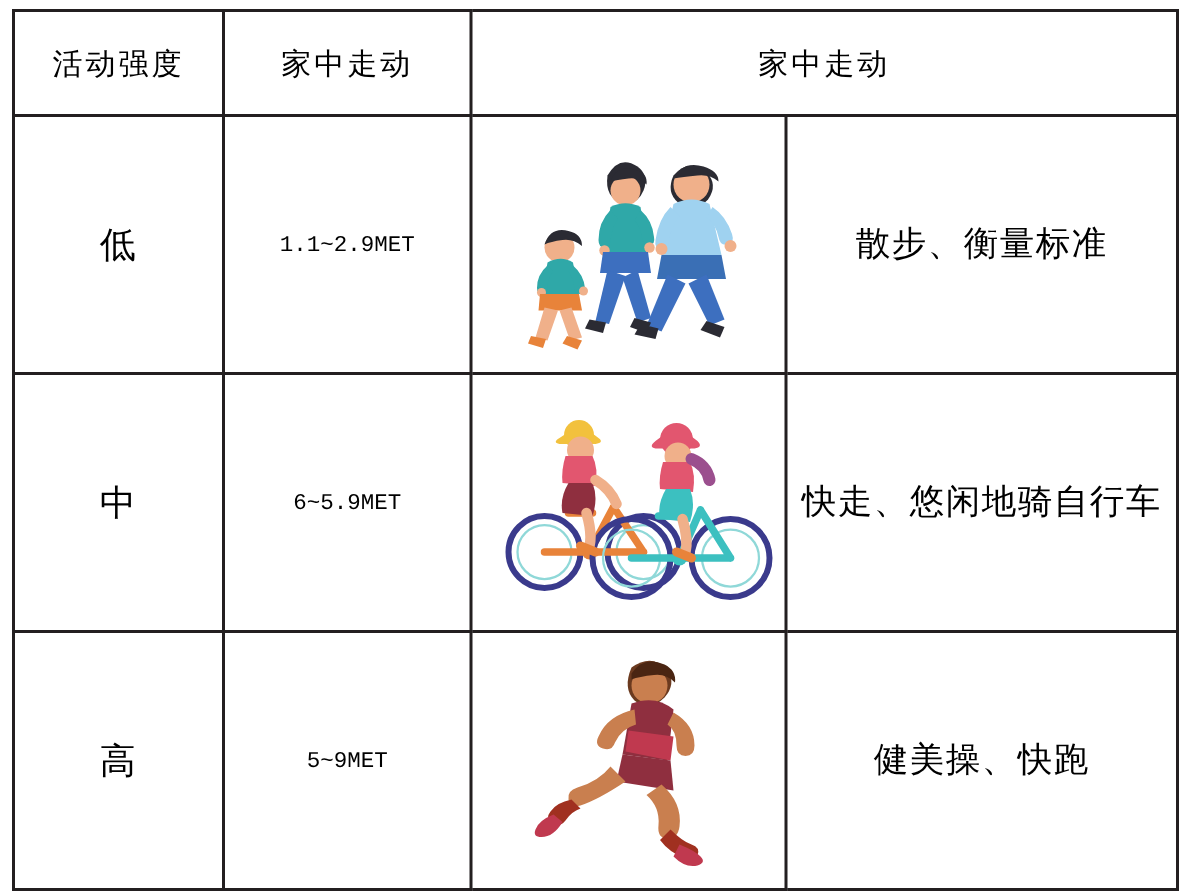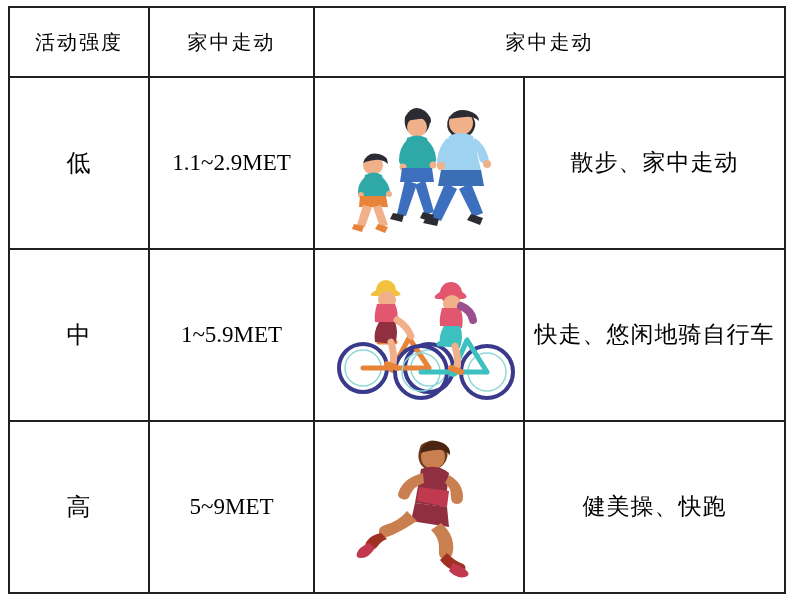--- a/index.html
+++ b/index.html
@@ -48,22 +48,22 @@
   .head-text {
     font-size: 20px;
     letter-spacing: 2px;
     font-family: Liberation Mono, monospace;
   }
   .intensity-text {
     font-size: 24px;
     letter-spacing: 1px;
   }
   .metric-text {
-    font-size: 23px;
-    font-family: Liberation Serif, serif;
+    font-size: 15px;
+    font-family: Liberation Mono, monospace;
   }
   .examples-text {
     font-size: 23px;
     letter-spacing: 1px;
     line-height: 1.4;
     padding: 0 6px;
   }
   .img-cell {
     position: relative;
   }
@@ -150,30 +150,30 @@
                 <path d="M39 113 l26 0 l2 11 l-29 0 z" fill="#e8833a"></path>
                 <path d="M42 122 l-6 20 l8 2 l7 -20 z" fill="#f0b08a"></path>
                 <path d="M60 122 l7 20 l-8 2 l-7 -20 z" fill="#f0b08a"></path>
                 <path d="M33 141 l10 2 l-2 6 l-10 -3 z" fill="#e8833a"></path>
                 <path d="M57 141 l10 3 l-3 6 l-10 -4 z" fill="#e8833a"></path>
               </g>
             </svg>
           </span>
         </td>
         <td>
-          <span class="examples-text">散步、家中走动</span>
+          <span class="examples-text">散步、衡量标准</span>
         </td>
       </tr>
 
       <tr class="row-body">
         <td>
           <span class="intensity-text">中</span>
         </td>
         <td>
-          <span class="metric-text">1~5.9MET</span>
+          <span class="metric-text">6~5.9MET</span>
         </td>
         <td class="img-cell">
           <span>
             <svg class="illus" width="196" height="150" viewBox="0 0 196 150" xmlns="http://www.w3.org/2000/svg">
 
               <g>
                 <circle cx="42" cy="108" r="24" fill="none" stroke="#3a3a8c" stroke-width="4"></circle>
                 <circle cx="42" cy="108" r="18" fill="none" stroke="#8fd8d8" stroke-width="1.5"></circle>
                 <circle cx="108" cy="108" r="24" fill="none" stroke="#3a3a8c" stroke-width="4"></circle>
                 <circle cx="108" cy="108" r="18" fill="none" stroke="#8fd8d8" stroke-width="1.5"></circle>

